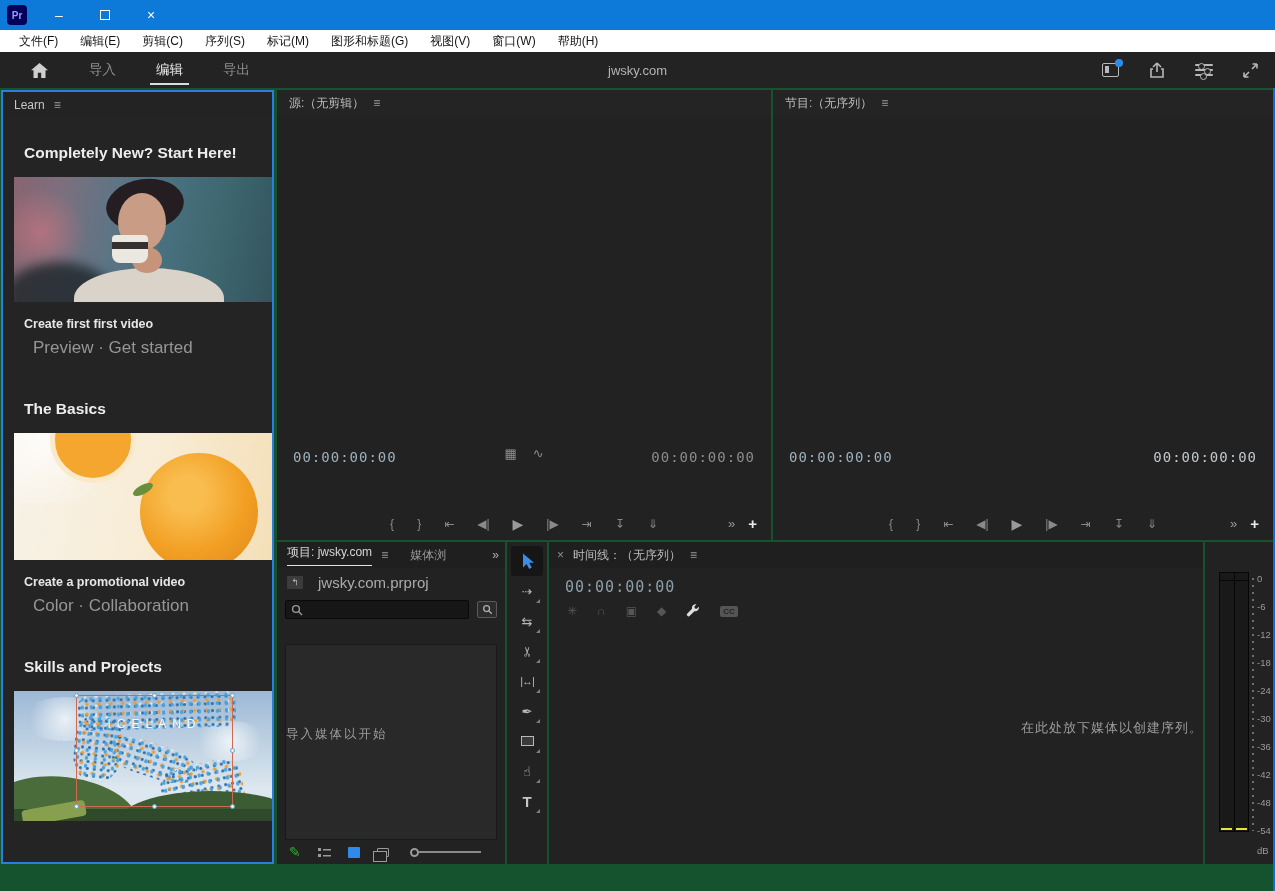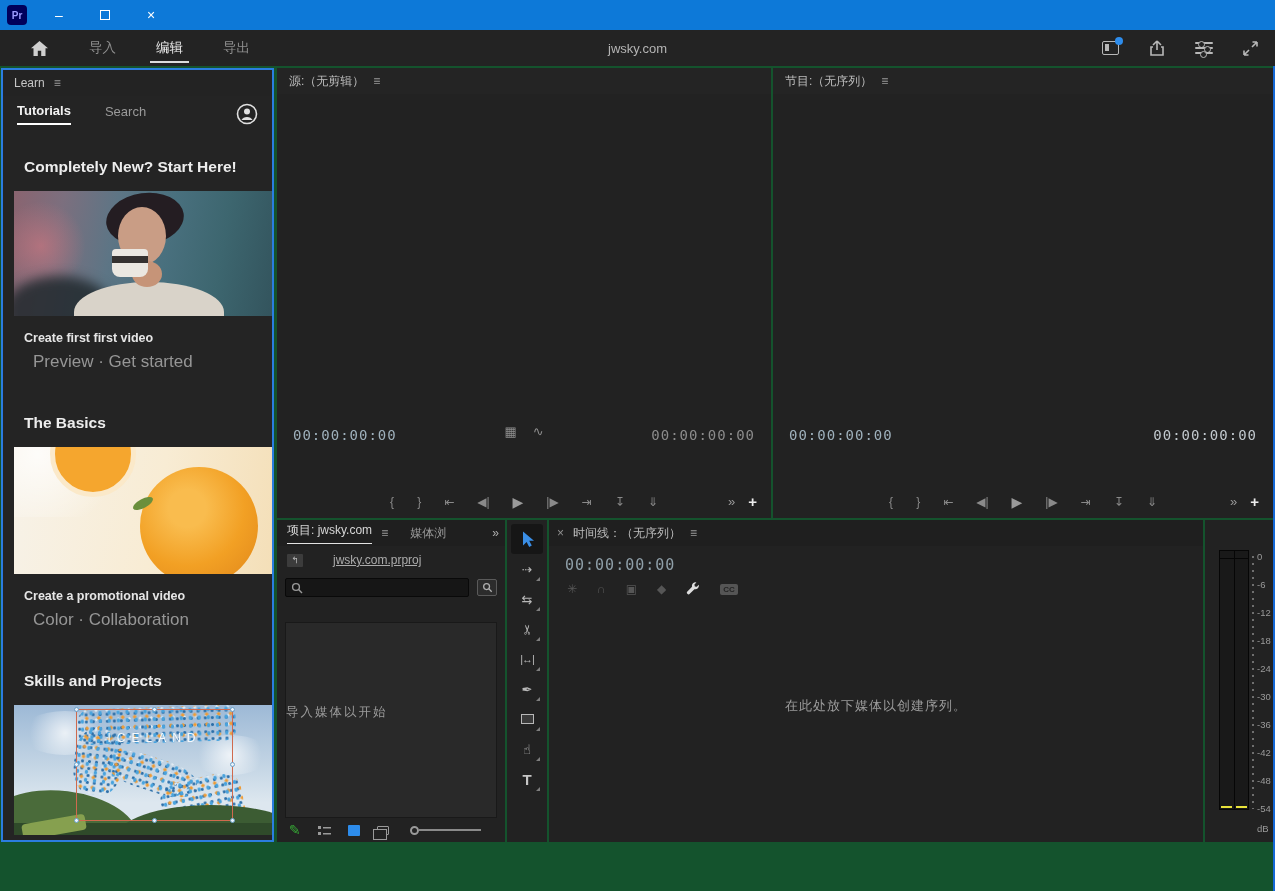--- a/index.html
+++ b/index.html
@@ -115,21 +115,21 @@
   .tr-right { position:absolute; right:14px; bottom:8px; display:flex; gap:13px; align-items:center; color:#9a9a9a; font-size:13px; }
   .tr-right .add { color:#ececec; font-weight:bold; font-size:15px; }
 
   
   .proj-tab-label { border-bottom:1.5px solid #e3e3e3; padding-bottom:4px; color:#d6d6d6; }
   .proj-tabs { padding-left:10px; }
   .tab2 { color:#9a9a9a; margin-left:22px; width:52px; overflow:hidden; white-space:nowrap; }
   .overflow-chevrons { position:absolute; right:8px; color:#b0b0b0; font-size:12px; letter-spacing:-2px; }
   .proj-path { height:28px; display:flex; align-items:center; }
   .root-icon { width:16px; height:13px; background:#3c3c3c; color:#b5b5b5; font-size:9px; display:flex; align-items:center; justify-content:center; margin-left:10px; border-radius:1px; }
-  .proj-file { font-size:12px; color:#ababab; margin-left:30px;text-decoration:underline; }
+  .proj-file { font-size:15px; color:#ababab; margin-left:15px; }
   .proj-search { height:26px; display:flex; align-items:center; padding:0 8px; gap:8px; }
   .search-box { flex:1; height:19px; background:#161616; border:1px solid #090909; border-radius:2px; position:relative; display:flex; align-items:center; }
   .search-box input { background:transparent; border:none; outline:none; color:#cfcfcf; font-size:11px; width:100%; padding-left:22px; }
   .mag { position:absolute; left:5px; top:3px; }
   .find-btn { width:20px; height:17px; display:flex; align-items:center; justify-content:center; border:1px solid #5a5a5a; border-radius:2px; background:#2c2c2c; }
   .proj-empty { position:absolute; left:8px; right:8px; top:102px; bottom:24px; background:#292929; border:1px solid #191919; }
   .proj-empty span { position:absolute; left:0; right:0; top:42%; text-align:left; color:#9c9c9c; font-size:12.5px; letter-spacing:2px; }
   .proj-footer { position:absolute; left:0; right:0; bottom:0; height:24px; display:flex; align-items:center; padding-left:12px; gap:17px; }
   .pencil { color:#36a935; font-size:14px; }
   .list-ic { width:13px; height:11px; background:
@@ -154,21 +154,21 @@
   .slip-glyph { font-size:11px; letter-spacing:-1px; }
   .type-glyph { font-size:15px; font-weight:bold; color:#c6c6c6; }
 
   
   .tl-tabs { padding-left:8px; }
   .tl-close { color:#8f8f8f; margin-right:9px; font-size:12px; }
   .tl-tc { position:absolute; left:16px; top:36px; font-family:"DejaVu Sans Mono","Liberation Mono",monospace; font-size:15px; letter-spacing:1px; color:#8f9fa8; }
   .tl-icons { position:absolute; left:18px; top:62px; display:flex; align-items:center; gap:20px; font-size:12px; color:#565656; }
   .tl-icons .bright { color:#dedede; }
   .cc-chip { font-size:8px; font-weight:bold; background:#555; color:#242424; padding:1px 3px; border-radius:2px; }
-  .tl-empty { position:absolute; left:0; right:0; top:55%; text-align:center; color:#9c9c9c; font-size:13px; letter-spacing:1px; }
+  .tl-empty { position:absolute; left:0; right:0; top:55%; text-align:right; color:#9c9c9c; font-size:13px; letter-spacing:1px; }
 
   
   .meter-bars { position:absolute; left:14px; top:30px; width:30px; height:260px; background:#191919; border:1px solid #060606; }
   .meter-bars::before { content:""; position:absolute; left:50%; top:0; bottom:0; width:1px; background:#060606; }
   .meter-bars::after { content:""; position:absolute; left:0; right:0; top:7px; height:1px; background:#060606; }
   .yl { position:absolute; bottom:1px; height:2px; width:11px; background:#e8e23a; }
   .yl.l { left:1px; } .yl.r { right:1px; }
   .meter-ticks { position:absolute; left:47px; top:36px; height:253px; width:2px;
       background-image:repeating-linear-gradient(#6f6f6f 0 2px,transparent 2px 7px); }
   .ms span { position:absolute; left:52px; color:#9a9a9a; font-size:9.5px; }
@@ -194,20 +194,31 @@
     <span class="pr-logo">Pr</span>
     <div class="win-btns">
       <span class="win-btn">–</span>
       <span class="win-btn">
           <i class="max-glyph"></i>
         </span>
       <span class="win-btn">×</span>
     </div>
   </div>
 
+  <div class="menubar">
+    <span class="menu-item">文件(F)</span>
+    <span class="menu-item">编辑(E)</span>
+    <span class="menu-item">剪辑(C)</span>
+    <span class="menu-item">序列(S)</span>
+    <span class="menu-item">标记(M)</span>
+    <span class="menu-item">图形和标题(G)</span>
+    <span class="menu-item">视图(V)</span>
+    <span class="menu-item">窗口(W)</span>
+    <span class="menu-item">帮助(H)</span>
+  </div>
 
   <div class="toolbar">
     <span class="home-btn">
       <svg width="19" height="17" viewBox="0 0 19 17">
         <path d="M9.5 1 L18 8.2 h-2.5 V16 h-4.3 v-5.2 h-3.4 V16 H3.5 V8.2 H1 Z" fill="#cfcfcf"></path>
       </svg>
     </span>
     <span class="tb-tab">导入</span>
     <span class="tb-tab active">编辑</span>
     <span class="tb-tab">导出</span>
@@ -237,31 +248,20 @@
   </div>
 
   <div class="workspace">
     <div class="accent-right"></div>
 
     <div class="panel learn">
       <div class="ptabs">
         <span style="margin-left:11px;color:#c6c6c6">Learn</span>
         <span class="burger">≡</span>
       </div>
-      <div class="learn-nav">
-        <span class="lnav-tab active">Tutorials</span>
-        <span class="lnav-tab">Search</span>
-        <span class="person">
-          <svg width="26" height="26" viewBox="0 0 26 26">
-            <circle cx="13" cy="13" r="9.5" fill="none" stroke="#e0e0e0" stroke-width="1.6"></circle>
-            <circle cx="13" cy="10.5" r="3" fill="#e0e0e0"></circle>
-            <path d="M7.5 19 a6 5 0 0 1 11 0" fill="#e0e0e0"></path>
-          </svg>
-        </span>
-      </div>
       <div class="learn-body">
         <div class="lheading">Completely New? Start Here!</div>
         <div class="lcard-img art-coffee">
           <i class="blob1"></i>
             <i class="blob2"></i>
             <i class="hair"></i>
             <i class="face"></i>
             <i class="body"></i>
             <i class="hand"></i>
             <i class="cup"></i>

